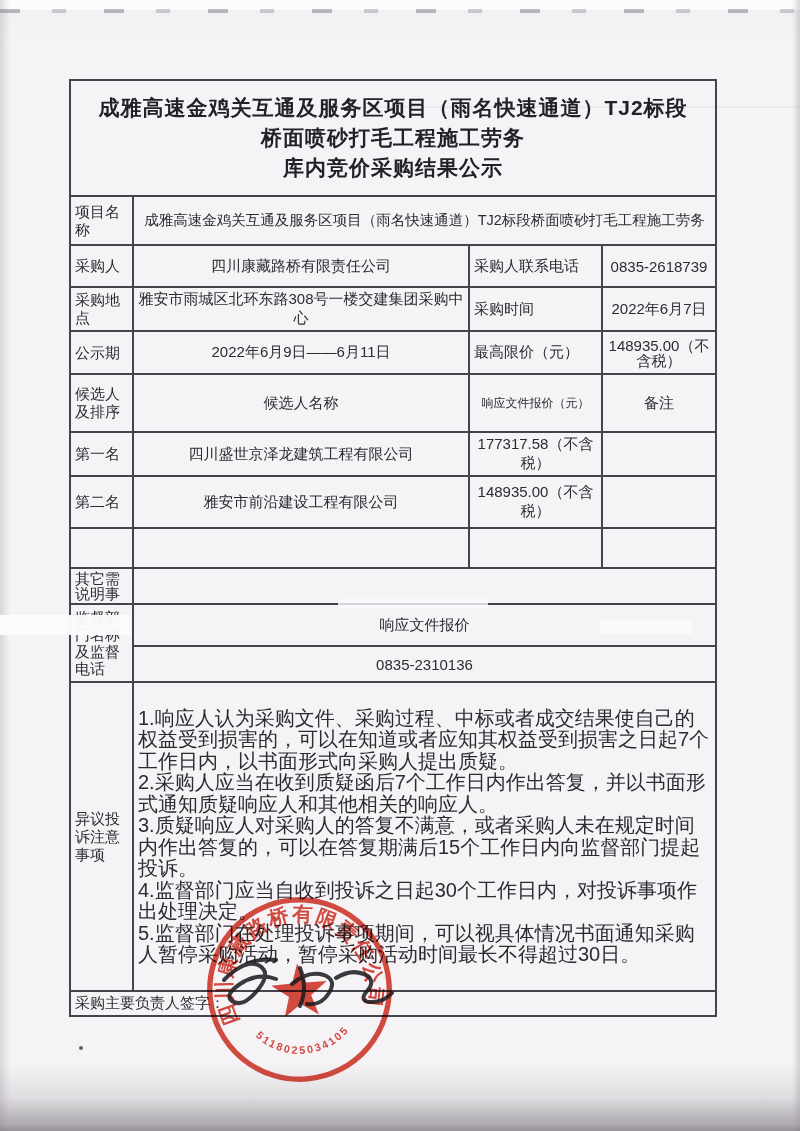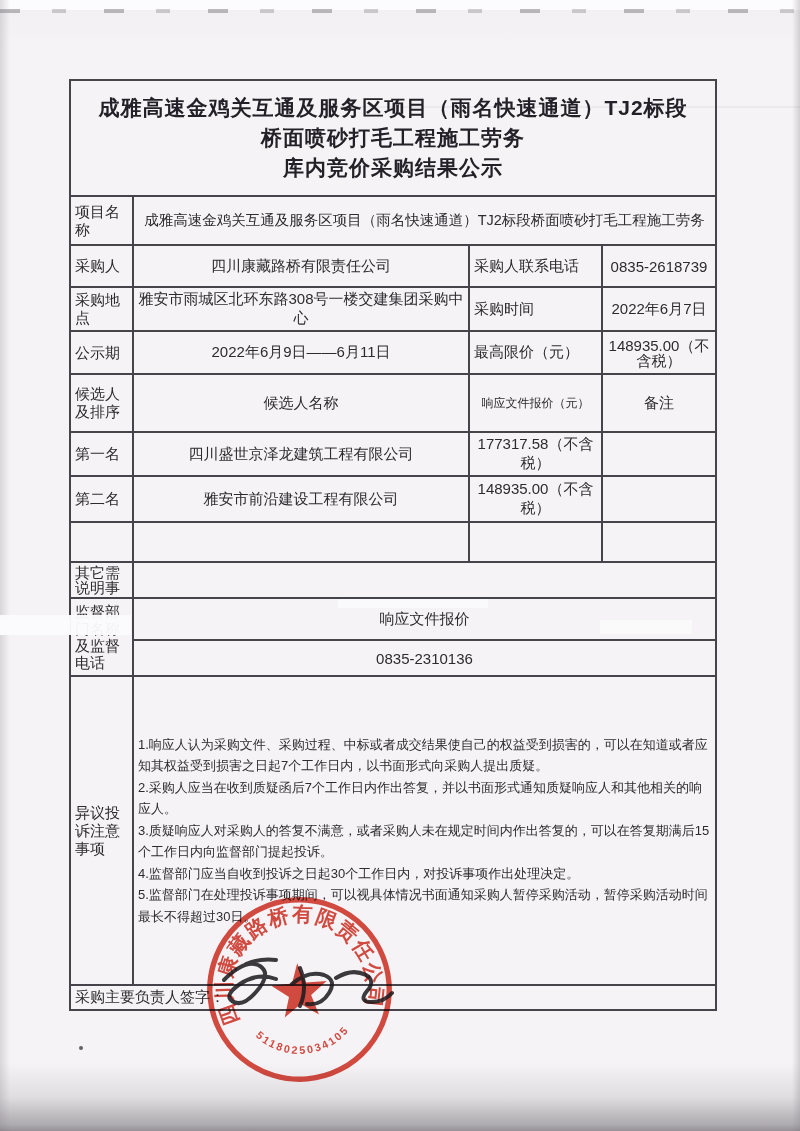--- a/index.html
+++ b/index.html
@@ -50,21 +50,21 @@
   .title-line{font-weight:bold;font-size:21px;line-height:30px;letter-spacing:1px;color:#232127;}
   td.lbl{font-size:16px;line-height:18px;padding-left:5px;}
   td.lbl-c{font-size:15px;text-align:left;}
   td.val-l{text-align:center;padding-left:7px;}
   td.val-c{text-align:center;}
   td.hdr{text-align:center;font-size:15px;}
   td.small-val{font-size:12.5px;line-height:15px;text-align:center;}
   td.cand-name{text-align:center;font-size:14px;}
   td.cand-price{text-align:center;font-size:13.5px;}
   td.obj-cell{vertical-align:middle;padding:8px 6px 8px 7px;}
-  .obj-line{margin:0;font-size:13px;line-height:21.5px;text-align:left;color:#2d2b30;}
+  .obj-line{margin:0;font-size:20px;line-height:21.5px;text-align:left;color:#2d2b30;}
   td.sign-cell{font-size:16px;padding-left:7px;}
 
   
   .band-a{position:absolute;left:0;top:615px;width:131px;height:20px;background:rgba(251,250,252,.96);z-index:5;}
   .band-b{position:absolute;left:600px;top:620px;width:92px;height:14px;background:rgba(251,250,252,.85);z-index:5;}
   .band-c{position:absolute;left:338px;top:599px;width:150px;height:9px;background:rgba(251,250,252,.8);z-index:5;}
   .band-d{position:absolute;left:0px;top:618px;width:70px;height:16px;background:rgba(251,250,252,.9);z-index:5;}
 
   
   .stamp{position:absolute;left:202px;top:892px;width:195px;height:195px;z-index:6;
@@ -131,21 +131,21 @@
       <td class="hdr" style="font-size:12px">响应文件报价（元）</td>
       <td class="hdr">备注</td>
     </tr>
 
     <tr style="height:44px">
       <td class="lbl-c">第一名</td>
       <td class="cand-name">四川盛世京泽龙建筑工程有限公司</td>
       <td class="cand-price">177317.58（不含税）</td>
       <td class="val-c"></td>
     </tr>
-    <tr style="height:46px">
+    <tr style="height:52px">
       <td class="lbl-c">第二名</td>
       <td class="cand-name">雅安市前沿建设工程有限公司</td>
       <td class="cand-price">148935.00（不含税）</td>
       <td class="val-c"></td>
     </tr>
     <tr style="height:40px">
       <td class="lbl-c"></td>
       <td class="cand-name"></td>
       <td class="cand-price"></td>
       <td class="val-c"></td>

